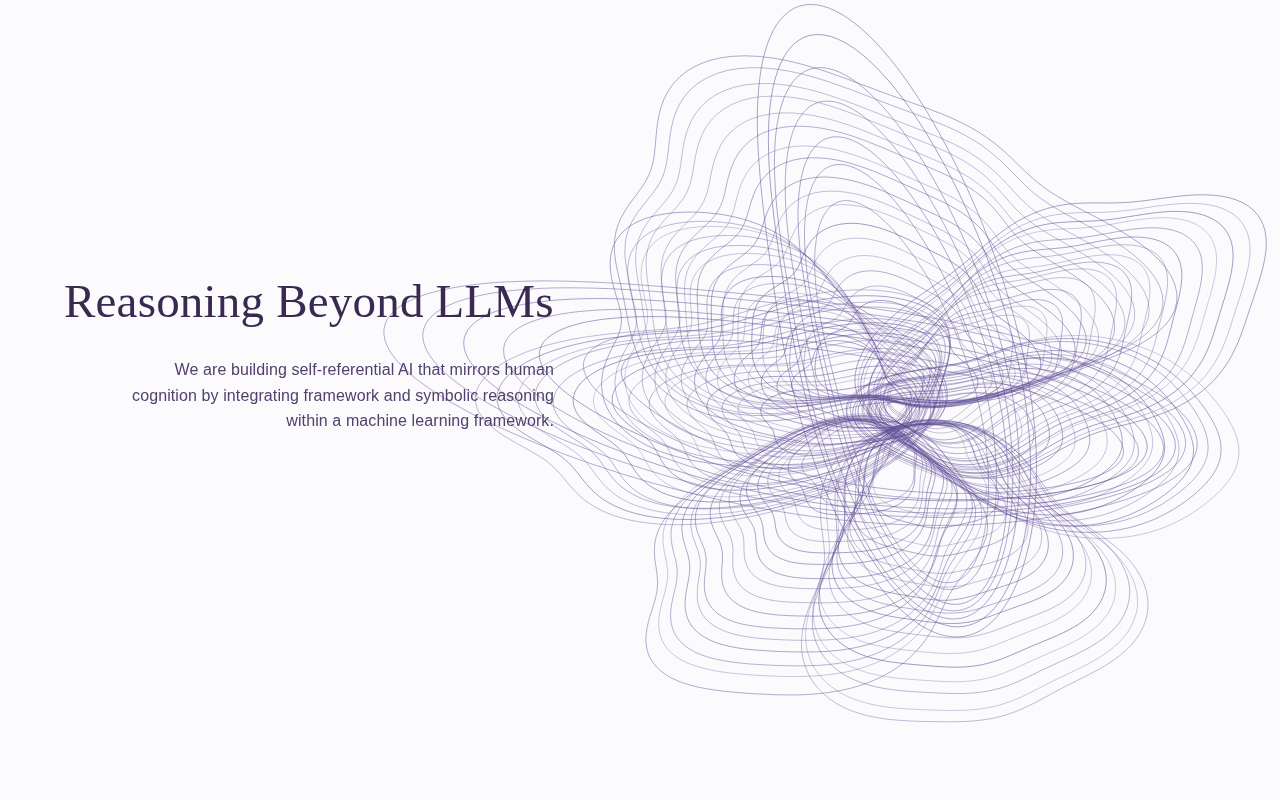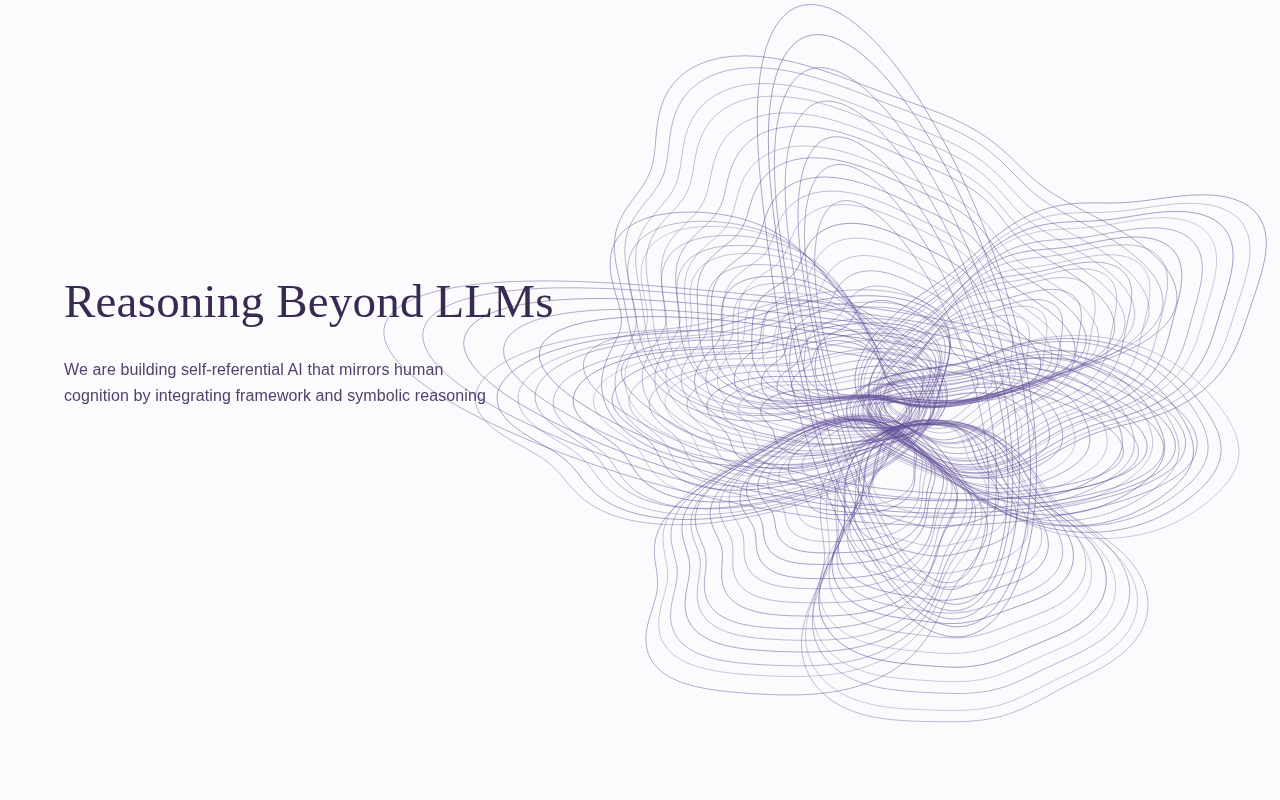--- a/index.html
+++ b/index.html
@@ -178,19 +178,20 @@
       <path d="M975.6,353.7L977.9,361.4L980.2,369.1L982.3,376.9L984.3,384.6L986.1,392.3L987.8,400.0L989.3,407.6L990.7,415.2L991.9,422.7L993.0,430.1L993.9,437.4L994.7,444.6L995.3,451.8L995.8,458.8L996.2,465.7L996.4,472.5L996.5,479.1L996.4,485.7L996.2,492.1L995.9,498.4L995.5,504.6L995.0,510.6L994.3,516.6L993.5,522.4L992.6,528.0L991.6,533.5L990.4,538.9L989.1,544.1L987.6,549.2L986.0,554.0L984.2,558.7L982.3,563.1L980.2,567.3L978.0,571.2L975.5,574.8L972.9,578.0L970.2,581.0L967.2,583.5L964.0,585.6L960.7,587.3L957.2,588.6L953.5,589.3L949.7,589.6L945.7,589.3L941.6,588.5L937.4,587.1L933.0,585.2L928.6,582.7L924.1,579.7L919.5,576.1L914.9,572.1L910.3,567.5L905.7,562.4L901.2,556.9L896.7,550.9L892.3,544.6L887.9,537.9L883.7,530.9L879.6,523.6L875.6,516.1L871.8,508.5L868.1,500.6L864.6,492.7L861.3,484.7L858.1,476.7L855.1,468.7L852.3,460.7L849.6,452.7L847.0,444.9L844.6,437.1L842.3,429.4L840.1,421.8L838.1,414.3L836.1,406.9L834.1,399.6L832.3,392.4L830.5,385.2L828.7,378.1L826.9,371.0L825.2,364.0L823.5,356.9L821.9,349.8L820.2,342.7L818.6,335.5L817.0,328.2L815.4,320.9L813.9,313.5L812.4,306.0L811.0,298.4L809.7,290.8L808.5,283.2L807.4,275.5L806.5,267.8L805.7,260.1L805.1,252.4L804.7,244.9L804.5,237.5L804.5,230.2L804.8,223.1L805.3,216.3L806.0,209.7L807.0,203.5L808.3,197.6L809.9,192.1L811.7,187.1L813.8,182.5L816.1,178.3L818.7,174.7L821.6,171.7L824.6,169.1L827.9,167.1L831.4,165.7L835.0,164.8L838.8,164.4L842.7,164.6L846.8,165.3L851.0,166.5L855.2,168.2L859.5,170.3L863.9,172.9L868.3,175.9L872.7,179.3L877.1,183.0L881.5,187.0L885.9,191.4L890.2,196.0L894.6,200.9L898.8,206.0L903.1,211.3L907.2,216.8L911.3,222.5L915.4,228.4L919.4,234.4L923.3,240.5L927.2,246.8L931.0,253.2L934.7,259.7L938.4,266.3L942.0,273.1L945.5,280.0L948.9,286.9L952.3,294.0L955.5,301.2L958.7,308.4L961.8,315.8L964.8,323.3L967.6,330.8L970.4,338.3L973.0,346.0L975.6,353.7Z" fill="none" stroke="#5b4a94" stroke-opacity="0.54" stroke-width="0.85"></path>
       <path d="M985.2,345.7L987.8,354.2L990.3,362.7L992.6,371.2L994.8,379.8L996.8,388.3L998.6,396.7L1000.3,405.1L1001.8,413.5L1003.2,421.7L1004.3,429.9L1005.3,438.0L1006.2,445.9L1006.8,453.7L1007.3,461.4L1007.7,469.0L1007.9,476.4L1007.9,483.7L1007.8,490.8L1007.6,497.8L1007.2,504.7L1006.7,511.4L1006.0,518.0L1005.3,524.4L1004.3,530.6L1003.3,536.8L1002.1,542.7L1000.7,548.5L999.3,554.1L997.6,559.6L995.8,564.8L993.9,569.8L991.8,574.6L989.5,579.2L987.0,583.4L984.4,587.4L981.5,591.0L978.5,594.2L975.3,597.1L971.9,599.5L968.3,601.5L964.5,602.9L960.5,603.9L956.4,604.4L952.0,604.2L947.6,603.5L942.9,602.3L938.2,600.4L933.3,597.9L928.4,594.8L923.4,591.1L918.4,586.9L913.3,582.0L908.2,576.7L903.2,570.8L898.2,564.4L893.2,557.5L888.4,550.3L883.7,542.7L879.1,534.7L874.7,526.5L870.4,518.0L866.3,509.4L862.3,500.6L858.6,491.7L855.0,482.8L851.7,473.8L848.5,464.9L845.5,456.0L842.7,447.2L840.0,438.4L837.5,429.8L835.1,421.3L832.9,412.9L830.7,404.7L828.7,396.5L826.7,388.5L824.9,380.5L823.0,372.6L821.2,364.8L819.5,357.0L817.8,349.3L816.1,341.5L814.4,333.7L812.7,325.9L811.1,318.1L809.5,310.1L808.0,302.1L806.5,294.1L805.1,285.9L803.7,277.7L802.5,269.4L801.3,261.1L800.3,252.7L799.5,244.4L798.8,236.1L798.3,227.8L798.1,219.7L798.0,211.7L798.3,203.9L798.7,196.4L799.5,189.1L800.5,182.1L801.8,175.6L803.4,169.4L805.3,163.6L807.5,158.4L810.0,153.7L812.7,149.5L815.7,145.9L819.0,142.8L822.5,140.4L826.2,138.6L830.2,137.4L834.3,136.8L838.6,136.8L843.0,137.4L847.6,138.5L852.3,140.2L857.0,142.4L861.8,145.2L866.7,148.4L871.5,152.0L876.4,156.1L881.3,160.5L886.2,165.3L891.0,170.5L895.8,175.9L900.6,181.6L905.2,187.5L909.9,193.7L914.4,200.0L918.9,206.5L923.3,213.3L927.7,220.1L932.0,227.1L936.2,234.3L940.3,241.6L944.3,249.0L948.3,256.5L952.1,264.1L955.9,271.9L959.6,279.7L963.2,287.7L966.7,295.7L970.0,303.9L973.3,312.1L976.5,320.4L979.5,328.8L982.4,337.2L985.2,345.7Z" fill="none" stroke="#5b4a94" stroke-opacity="0.56" stroke-width="0.85"></path>
       <path d="M988.2,329.7L991.0,339.0L993.7,348.3L996.3,357.6L998.6,367.0L1000.8,376.2L1002.8,385.5L1004.7,394.7L1006.3,403.8L1007.8,412.8L1009.0,421.7L1010.1,430.5L1011.0,439.2L1011.7,447.7L1012.2,456.1L1012.6,464.3L1012.8,472.4L1012.8,480.3L1012.6,488.0L1012.3,495.6L1011.8,503.0L1011.2,510.2L1010.4,517.3L1009.5,524.2L1008.5,530.9L1007.2,537.4L1005.9,543.8L1004.4,550.0L1002.7,556.0L1000.9,561.8L998.9,567.4L996.8,572.8L994.5,577.9L992.0,582.8L989.3,587.4L986.4,591.6L983.4,595.5L980.1,599.1L976.6,602.2L973.0,604.9L969.1,607.2L965.0,608.9L960.7,610.1L956.3,610.7L951.6,610.8L946.8,610.3L941.8,609.1L936.7,607.3L931.4,604.8L926.1,601.7L920.6,597.9L915.1,593.5L909.6,588.5L904.0,582.8L898.5,576.6L893.0,569.8L887.6,562.5L882.2,554.8L877.0,546.6L871.9,538.0L867.0,529.1L862.3,519.9L857.7,510.4L853.3,500.8L849.1,491.0L845.2,481.2L841.4,471.3L837.9,461.4L834.6,451.5L831.5,441.7L828.5,432.0L825.8,422.5L823.2,413.0L820.8,403.7L818.5,394.5L816.4,385.5L814.3,376.6L812.4,367.8L810.5,359.2L808.7,350.6L806.9,342.1L805.2,333.6L803.5,325.2L801.8,316.8L800.2,308.4L798.6,299.9L797.0,291.4L795.5,282.8L794.0,274.2L792.5,265.5L791.2,256.7L789.9,247.8L788.7,238.9L787.7,230.0L786.8,221.0L786.1,212.1L785.6,203.2L785.3,194.4L785.2,185.7L785.4,177.3L785.8,169.0L786.6,161.0L787.6,153.4L788.9,146.1L790.6,139.2L792.5,132.8L794.8,126.9L797.3,121.5L800.2,116.7L803.4,112.5L806.9,109.0L810.6,106.0L814.6,103.8L818.8,102.2L823.2,101.3L827.9,101.1L832.6,101.5L837.6,102.5L842.7,104.2L847.8,106.5L853.1,109.3L858.4,112.7L863.7,116.6L869.1,121.0L874.4,125.8L879.8,131.0L885.1,136.6L890.4,142.6L895.6,148.9L900.8,155.4L905.9,162.2L910.9,169.2L915.8,176.5L920.7,183.9L925.4,191.5L930.1,199.3L934.7,207.2L939.2,215.3L943.6,223.5L947.9,231.8L952.2,240.2L956.3,248.7L960.3,257.4L964.2,266.1L968.0,275.0L971.7,283.9L975.3,292.9L978.7,302.0L982.0,311.2L985.2,320.4L988.2,329.7Z" fill="none" stroke="#5b4a94" stroke-opacity="0.54" stroke-width="0.85"></path>
       <path d="M993.0,315.7L996.1,325.8L999.0,336.0L1001.7,346.1L1004.3,356.2L1006.7,366.3L1008.8,376.3L1010.8,386.3L1012.6,396.2L1014.2,406.0L1015.5,415.6L1016.7,425.2L1017.6,434.6L1018.4,443.8L1018.9,452.9L1019.3,461.8L1019.4,470.5L1019.4,479.0L1019.2,487.3L1018.8,495.4L1018.2,503.4L1017.5,511.1L1016.6,518.7L1015.5,526.0L1014.3,533.2L1012.9,540.1L1011.4,546.9L1009.7,553.5L1007.9,559.8L1005.9,566.0L1003.7,571.9L1001.3,577.6L998.8,583.0L996.1,588.2L993.2,593.1L990.1,597.6L986.8,601.8L983.3,605.6L979.6,609.0L975.7,612.0L971.5,614.5L967.2,616.5L962.6,617.9L957.8,618.7L952.8,619.0L947.7,618.6L942.3,617.5L936.8,615.8L931.2,613.4L925.4,610.3L919.5,606.5L913.6,602.0L907.6,596.8L901.6,590.9L895.6,584.4L889.6,577.3L883.7,569.6L877.8,561.4L872.1,552.6L866.5,543.4L861.1,533.8L855.8,523.9L850.8,513.7L845.9,503.3L841.3,492.6L837.0,481.9L832.8,471.1L828.9,460.2L825.3,449.4L821.8,438.6L818.6,427.9L815.6,417.4L812.8,406.9L810.2,396.7L807.8,386.6L805.5,376.6L803.4,366.9L801.4,357.2L799.5,347.8L797.6,338.4L795.8,329.2L794.1,320.0L792.5,310.9L790.8,301.9L789.2,292.8L787.7,283.8L786.1,274.7L784.6,265.6L783.2,256.4L781.8,247.1L780.5,237.8L779.2,228.4L778.0,218.9L777.0,209.4L776.1,199.9L775.4,190.4L774.9,180.9L774.5,171.5L774.4,162.2L774.6,153.1L775.0,144.2L775.7,135.5L776.7,127.2L778.1,119.2L779.7,111.6L781.7,104.5L784.0,97.9L786.7,91.9L789.7,86.5L793.0,81.7L796.6,77.6L800.6,74.2L804.8,71.4L809.2,69.4L814.0,68.2L818.9,67.6L824.0,67.8L829.4,68.7L834.8,70.3L840.4,72.6L846.1,75.5L851.8,79.0L857.6,83.1L863.5,87.8L869.3,92.9L875.1,98.6L880.9,104.6L886.7,111.1L892.4,117.9L898.1,125.1L903.6,132.5L909.1,140.3L914.5,148.2L919.8,156.4L925.0,164.7L930.1,173.3L935.1,182.0L940.0,190.8L944.8,199.8L949.5,208.9L954.0,218.2L958.5,227.5L962.8,237.0L967.1,246.5L971.2,256.2L975.1,265.9L979.0,275.8L982.7,285.7L986.3,295.6L989.7,305.7L993.0,315.7Z" fill="none" stroke="#5b4a94" stroke-opacity="0.56" stroke-width="0.85"></path>
       <path d="M1002.2,301.9L1005.6,312.8L1008.7,323.7L1011.7,334.7L1014.4,345.6L1017.0,356.5L1019.3,367.3L1021.4,378.1L1023.4,388.7L1025.0,399.3L1026.5,409.7L1027.7,420.0L1028.7,430.1L1029.5,440.0L1030.1,449.8L1030.4,459.4L1030.6,468.7L1030.5,477.9L1030.2,486.8L1029.8,495.5L1029.1,503.9L1028.3,512.2L1027.2,520.2L1026.0,528.0L1024.7,535.6L1023.1,543.0L1021.4,550.1L1019.5,557.0L1017.5,563.7L1015.3,570.2L1012.9,576.4L1010.3,582.4L1007.5,588.1L1004.6,593.5L1001.5,598.6L998.1,603.4L994.6,607.9L990.9,611.9L986.9,615.6L982.7,618.8L978.3,621.5L973.6,623.7L968.8,625.3L963.7,626.4L958.4,626.8L952.9,626.6L947.2,625.6L941.4,624.0L935.3,621.7L929.2,618.6L922.9,614.8L916.5,610.2L910.1,604.9L903.6,598.9L897.1,592.1L890.6,584.7L884.2,576.7L877.9,568.0L871.6,558.8L865.5,549.0L859.6,538.8L853.8,528.2L848.3,517.3L843.0,506.0L837.9,494.6L833.1,482.9L828.5,471.2L824.2,459.4L820.2,447.6L816.5,435.8L812.9,424.1L809.7,412.6L806.7,401.2L803.9,389.9L801.3,378.9L798.9,368.0L796.6,357.3L794.6,346.8L792.6,336.5L790.7,326.3L789.0,316.3L787.3,306.4L785.7,296.7L784.1,287.0L782.6,277.3L781.1,267.7L779.6,258.0L778.2,248.3L776.8,238.6L775.5,228.9L774.2,219.1L773.0,209.2L771.9,199.2L770.9,189.2L770.0,179.2L769.3,169.1L768.8,159.1L768.5,149.1L768.4,139.3L768.5,129.5L768.9,120.0L769.6,110.7L770.6,101.7L772.0,93.0L773.6,84.8L775.7,77.0L778.0,69.7L780.8,63.0L783.9,57.0L787.3,51.6L791.1,46.9L795.2,42.9L799.6,39.7L804.3,37.2L809.3,35.5L814.5,34.7L820.0,34.6L825.6,35.3L831.5,36.7L837.4,38.9L843.5,41.8L849.7,45.4L856.0,49.7L862.3,54.6L868.6,60.1L874.9,66.1L881.2,72.6L887.5,79.5L893.7,86.9L899.8,94.6L905.8,102.7L911.8,111.1L917.7,119.8L923.4,128.7L929.0,137.8L934.6,147.2L940.0,156.7L945.3,166.3L950.4,176.1L955.5,186.1L960.4,196.1L965.2,206.3L969.9,216.6L974.4,227.0L978.8,237.5L983.1,248.0L987.3,258.7L991.2,269.4L995.1,280.2L998.7,291.0L1002.2,301.9Z" fill="none" stroke="#5b4a94" stroke-opacity="0.61" stroke-width="0.85"></path>
       <path d="M1006.3,290.8L1009.9,302.6L1013.3,314.3L1016.4,326.1L1019.4,337.8L1022.1,349.5L1024.6,361.1L1026.9,372.6L1028.9,384.1L1030.7,395.4L1032.3,406.6L1033.6,417.6L1034.7,428.5L1035.5,439.1L1036.1,449.6L1036.4,459.8L1036.5,469.8L1036.4,479.6L1036.1,489.1L1035.6,498.3L1034.8,507.4L1033.8,516.1L1032.7,524.6L1031.3,532.9L1029.8,540.9L1028.0,548.6L1026.1,556.1L1024.1,563.4L1021.8,570.4L1019.4,577.1L1016.8,583.6L1014.0,589.8L1011.0,595.8L1007.8,601.4L1004.4,606.8L1000.8,611.8L997.1,616.5L993.1,620.7L988.8,624.6L984.4,628.0L979.7,630.9L974.8,633.3L969.6,635.1L964.3,636.3L958.7,636.9L952.8,636.8L946.8,636.1L940.6,634.6L934.2,632.3L927.7,629.3L921.0,625.5L914.2,620.9L907.3,615.5L900.4,609.3L893.4,602.4L886.5,594.7L879.5,586.4L872.7,577.3L865.9,567.7L859.3,557.4L852.9,546.6L846.6,535.4L840.6,523.7L834.8,511.7L829.2,499.5L823.9,487.0L818.9,474.3L814.2,461.6L809.8,448.8L805.7,436.1L801.8,423.4L798.3,410.8L795.0,398.4L792.0,386.1L789.3,374.1L786.7,362.2L784.4,350.6L782.2,339.2L780.2,328.0L778.3,317.0L776.6,306.2L775.0,295.6L773.4,285.1L771.9,274.7L770.5,264.5L769.1,254.2L767.7,244.0L766.4,233.8L765.1,223.6L763.9,213.4L762.7,203.1L761.6,192.8L760.6,182.3L759.7,171.9L758.9,161.4L758.2,150.9L757.7,140.3L757.4,129.8L757.3,119.4L757.4,109.1L757.9,99.0L758.6,89.1L759.6,79.5L760.9,70.2L762.6,61.3L764.7,52.9L767.1,44.9L769.9,37.6L773.0,30.9L776.6,24.8L780.5,19.5L784.7,15.0L789.3,11.2L794.3,8.2L799.5,6.1L805.0,4.9L810.8,4.4L816.7,4.9L822.9,6.1L829.3,8.2L835.8,11.1L842.4,14.7L849.1,19.1L855.9,24.2L862.7,29.9L869.5,36.2L876.3,43.1L883.0,50.5L889.7,58.4L896.3,66.7L902.8,75.4L909.3,84.5L915.6,93.9L921.8,103.5L927.9,113.4L933.8,123.6L939.7,133.9L945.4,144.4L950.9,155.0L956.4,165.8L961.6,176.7L966.8,187.7L971.8,198.9L976.7,210.1L981.4,221.4L985.9,232.8L990.3,244.3L994.6,255.9L998.7,267.5L1002.6,279.1L1006.3,290.8Z" fill="none" stroke="#5b4a94" stroke-opacity="0.58" stroke-width="0.85"></path>
     </svg>
 
   <div class="hero">
     <h1 style="color: rgb(57, 42, 82);">Reasoning Beyond LLMs</h1>
-    <p class="desc" style="color: rgb(82, 64, 109);">
+    <p class="desc" style="color: rgb(82, 64, 109); text-align: right;">
       <span class="line">We are building self-referential AI that mirrors human</span>
       <span class="line">cognition by integrating framework and symbolic reasoning</span>
+      <span class="line">within a machine learning framework.</span>
     </p>
   </div>
 
 </div>
 
 </body></html>

